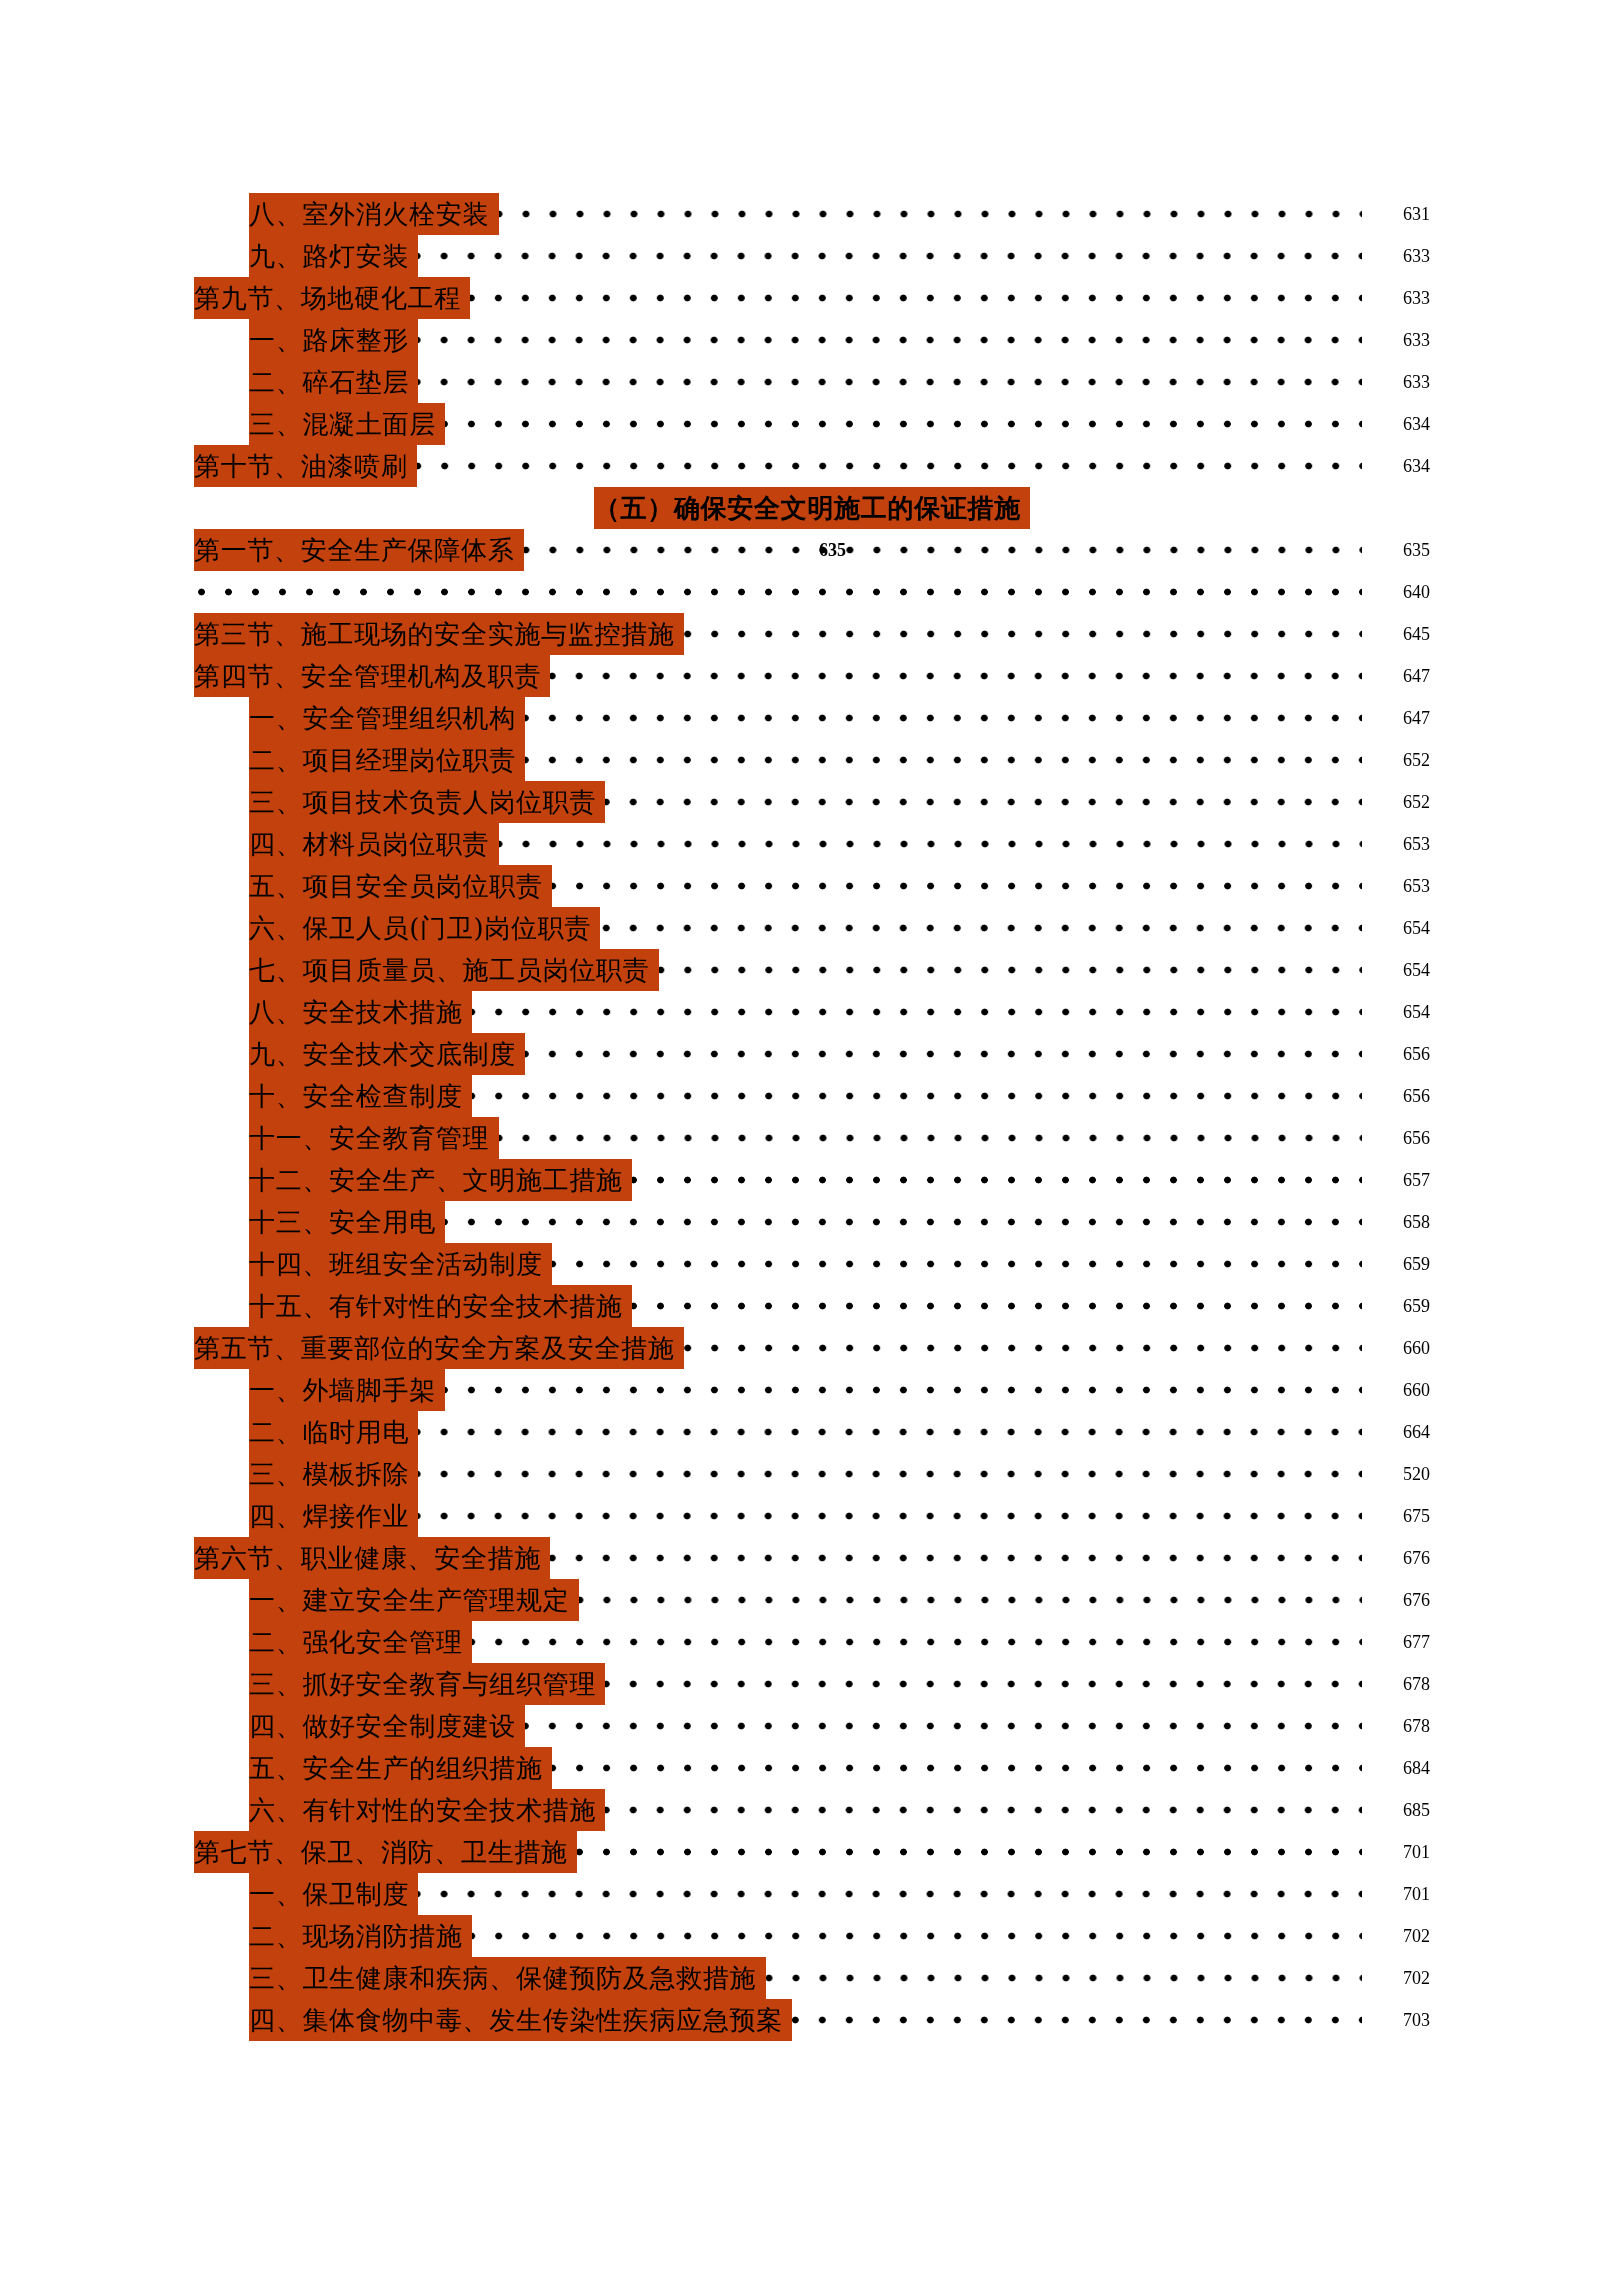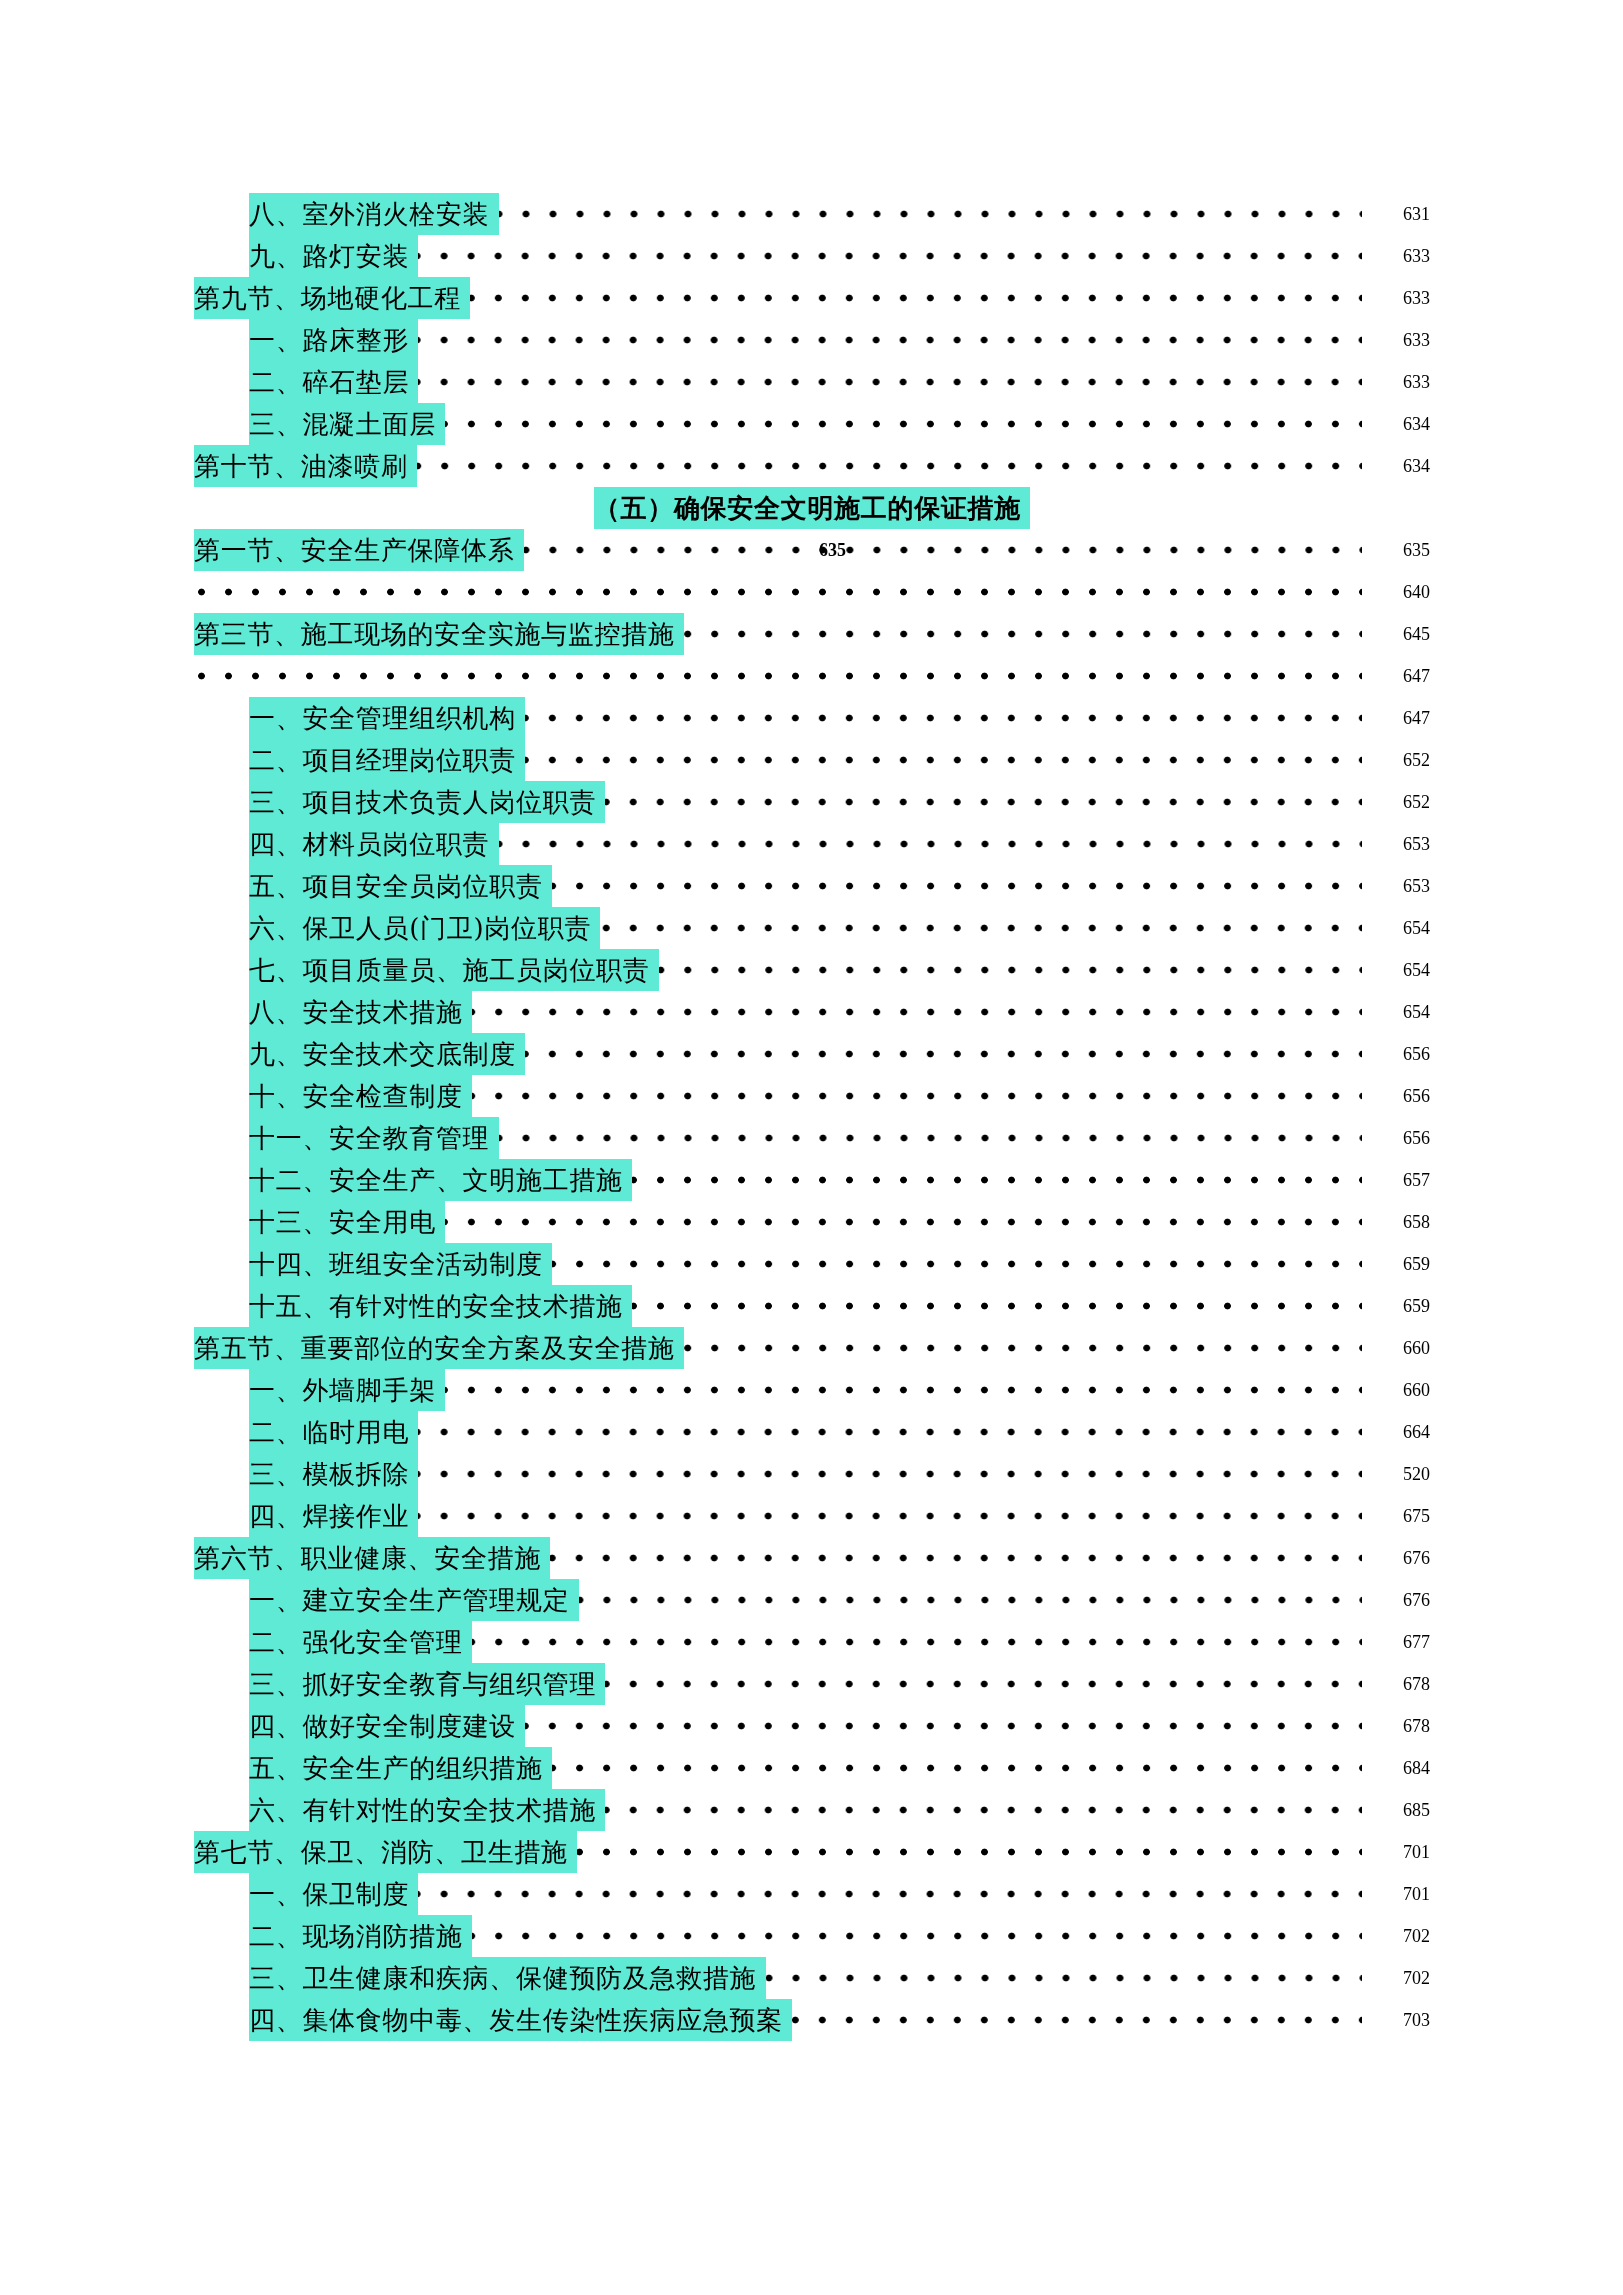--- a/index.html
+++ b/index.html
@@ -12,21 +12,21 @@
     position: absolute; left: 194px; top: 193px; width: 1236px;
     font-family: "DejaVu Serif", "Liberation Serif", serif;
     color: #000;
   }
   .row {
     position: relative; height: 42px; display: flex; align-items: center;
     font-size: 26px; line-height: 42px; white-space: nowrap;
   }
   .row.lvl2 { padding-left: 55px; }
   .row.lvl0 { padding-left: 0; font-weight: bold; flex-direction: column; }
-  .row .title { background: #5eead4; padding-right: 9.2px; position: relative; z-index: 2; letter-spacing: 0.7px; }
+  .row .title { background: #c2410c; padding-right: 9.2px; position: relative; z-index: 2; letter-spacing: 0.7px; }
   .row .leader {
     flex: 1 1 auto; height: 7.9px; align-self: center;
     
     background-image: radial-gradient(circle at center, #000 0, #000 3px, rgba(0,0,0,0) 3.7px);
     background-size: 27px 7.9px;
     background-repeat: repeat-x;
     background-position: right 13px center;
   }
   .row .page-num {
     width: 39px; text-align: right; padding-left: 29px; flex: 0 0 auto;
@@ -91,20 +91,21 @@
       <div class="row lvl1">
         <span class="leader"></span>
         <span class="page-num">640</span>
       </div>
       <div class="row lvl1">
         <span class="title">第三节、施工现场的安全实施与监控措施</span>
         <span class="leader"></span>
         <span class="page-num">645</span>
       </div>
       <div class="row lvl1">
+        <span class="title">第四节、安全管理机构及职责</span>
         <span class="leader"></span>
         <span class="page-num">647</span>
       </div>
       <div class="row lvl2">
         <span class="title">一、安全管理组织机构</span>
         <span class="leader"></span>
         <span class="page-num">647</span>
       </div>
       <div class="row lvl2">
         <span class="title">二、项目经理岗位职责</span>

